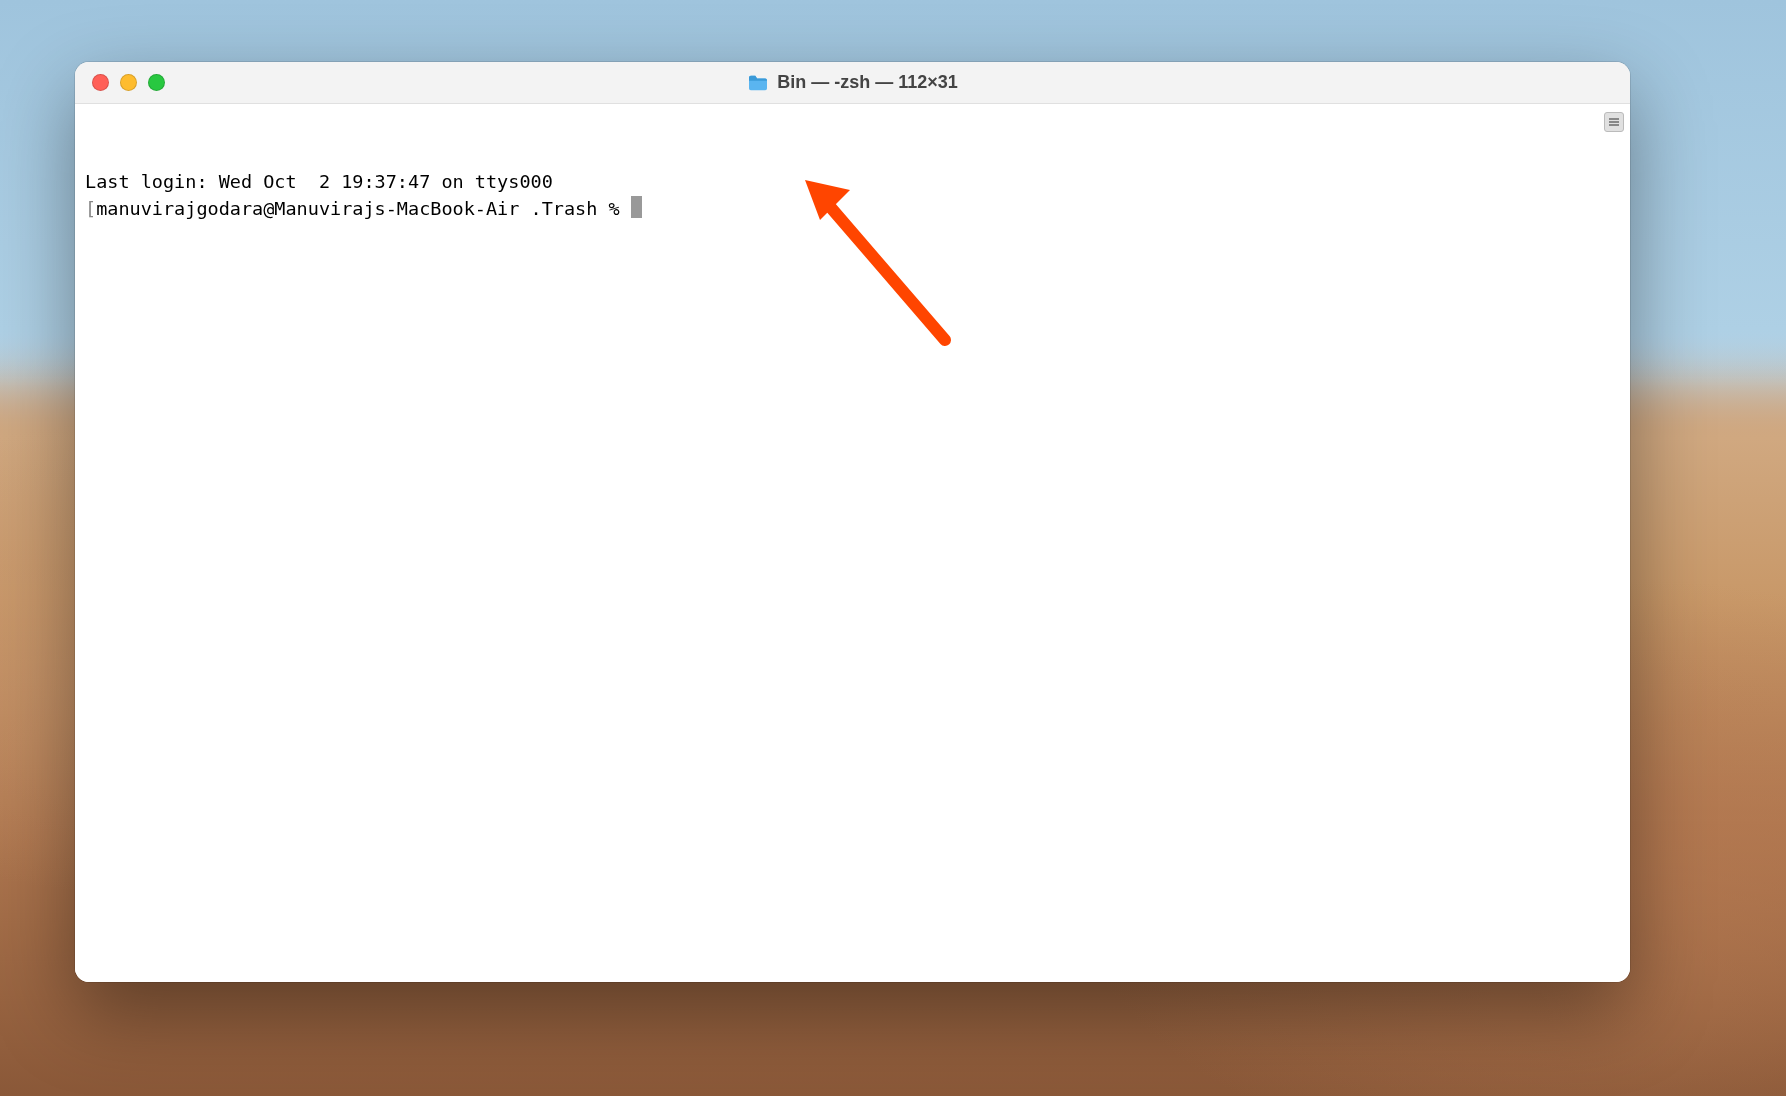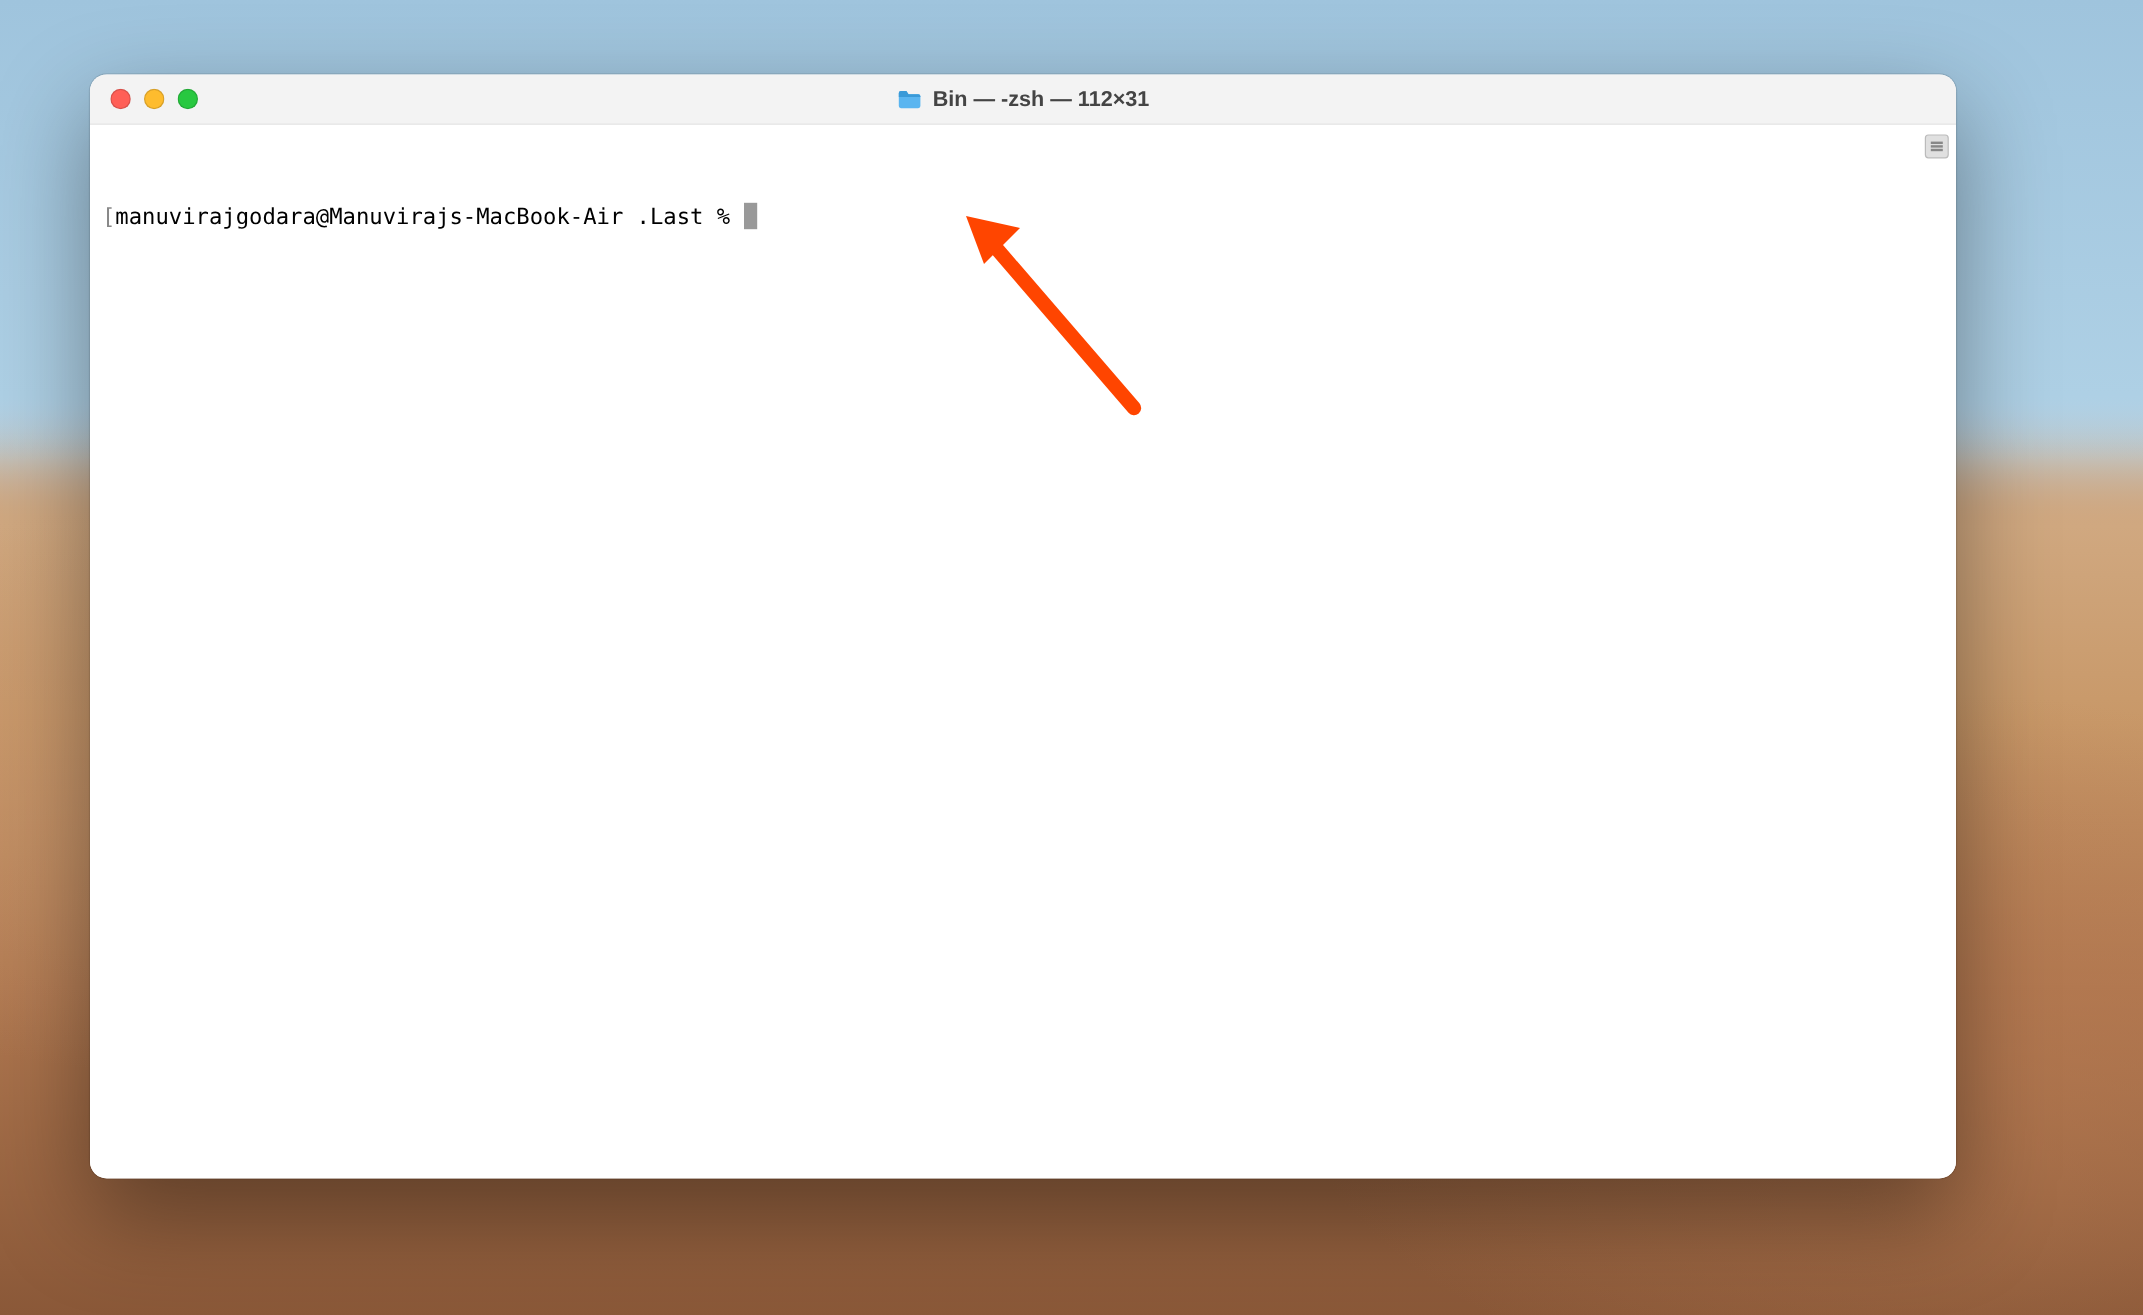--- a/index.html
+++ b/index.html
@@ -143,21 +143,21 @@
   </div>
 
   <div class="terminal-body">
     <div class="scroll-indicator">
       <svg viewBox="0 0 12 12">
           <rect x="1" y="2" width="10" height="2" fill="#888"></rect>
           <rect x="1" y="5" width="10" height="2" fill="#888"></rect>
           <rect x="1" y="8" width="10" height="2" fill="#888"></rect>
         </svg>
     </div>
-<span class="term-line"><span class="bracket">[</span><span>manuvirajgodara@Manuvirajs-MacBook-Air .Last % </span><span class="cursor"></span></span>
+<span class="term-line">Last login: Wed Oct  2 19:37:47 on ttys000</span><span class="term-line"><span class="bracket">[</span><span>manuvirajgodara@Manuvirajs-MacBook-Air .Trash % </span><span class="cursor"></span></span>
   </div>
 </div>
 
 <div class="annotation-arrow">
   <svg viewBox="0 0 180 200">
     <defs>
       <marker id="arrowhead" markerWidth="10" markerHeight="10" refX="2" refY="5" orient="auto">
         <path d="M0,0 L10,5 L0,10 Z" fill="#ff4500"></path>
       </marker>
     </defs>

